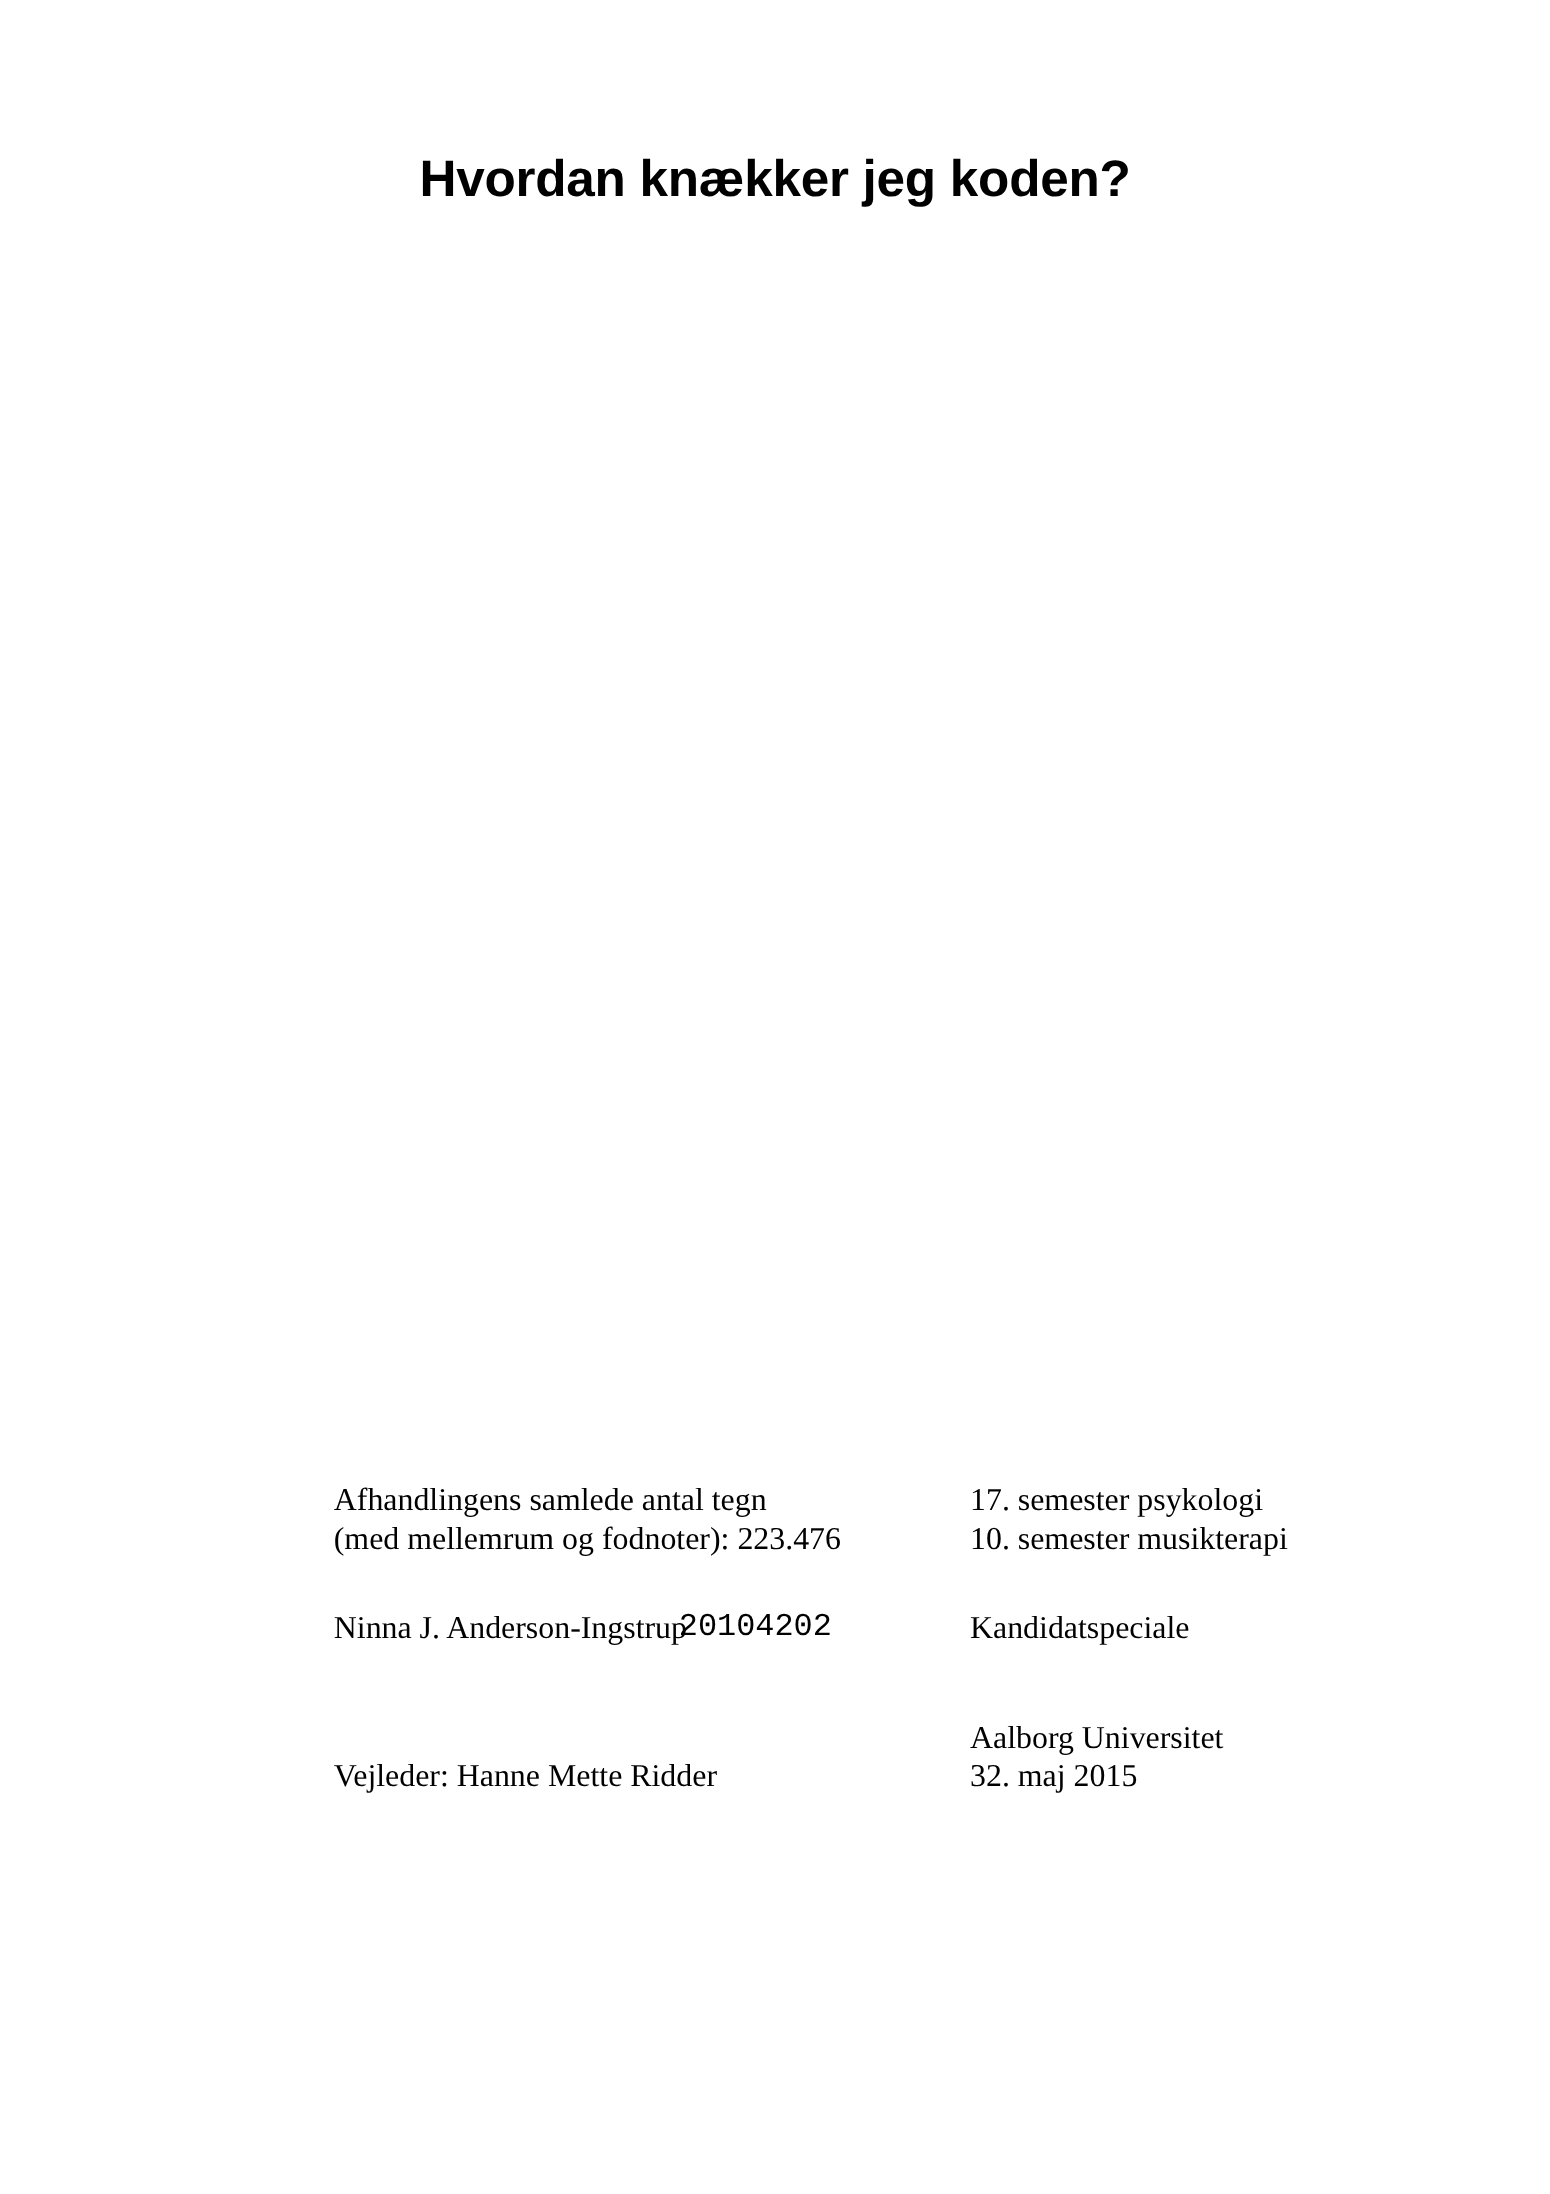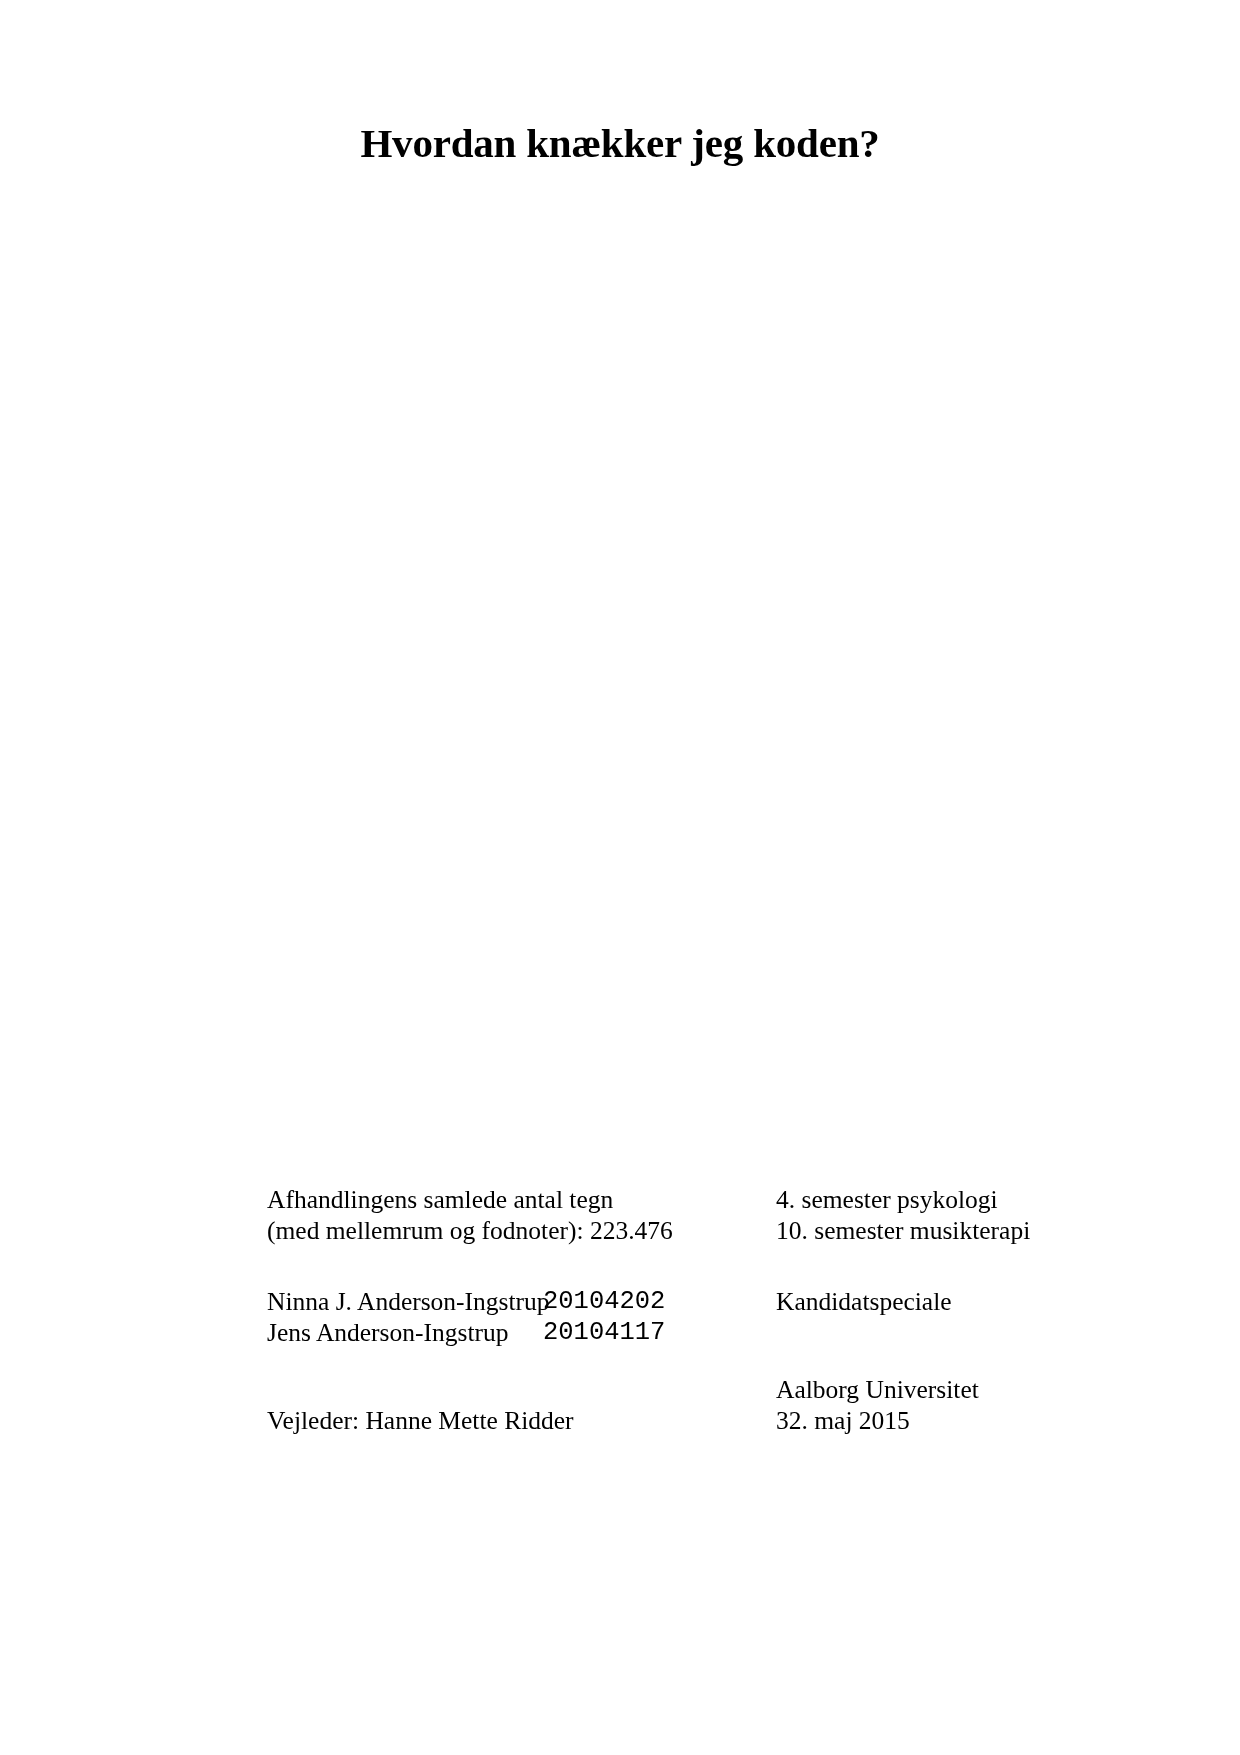--- a/index.html
+++ b/index.html
@@ -26,21 +26,21 @@
   
   .title-block {
     position: absolute;
     left: 150px;
     top: 118px;
     width: 940px;
     text-align: center;
   }
 
   .doc-title {
-    font-family: Liberation Serif, serif;
+    font-family: Liberation Sans, sans-serif;
     font-weight: bold;
     font-size: 41px;
     line-height: 50px;
     letter-spacing: -0.2px;
     margin: 0;
     color: #000000;
   }
 
   .subtitle-wrap {
     margin-top: 26px;
@@ -110,32 +110,28 @@
   </div>
 
   <div class="meta">
 
     <div class="meta-group grp-counts">
       <div class="meta-line">Afhandlingens samlede antal tegn</div>
       <div class="meta-line">(med mellemrum og fodnoter): 223.476</div>
     </div>
 
     <div class="meta-group grp-semesters">
-      <div class="meta-line">4. semester psykologi</div>
+      <div class="meta-line">17. semester psykologi</div>
       <div class="meta-line">10. semester musikterapi</div>
     </div>
 
     <div class="meta-group grp-authors">
       <div class="meta-line author-row">
         <span class="author-name">Ninna J. Anderson-Ingstrup</span>
         <span class="author-id">20104202</span>
-      </div>
-      <div class="meta-line author-row">
-        <span class="author-name">Jens Anderson-Ingstrup</span>
-        <span class="author-id">20104117</span>
       </div>
     </div>
 
     <div class="meta-group grp-degree">
       <div class="meta-line">Kandidatspeciale</div>
     </div>
 
     <div class="meta-group grp-university">
       <div class="meta-line">Aalborg Universitet</div>
       <div class="meta-line">32. maj 2015</div>

